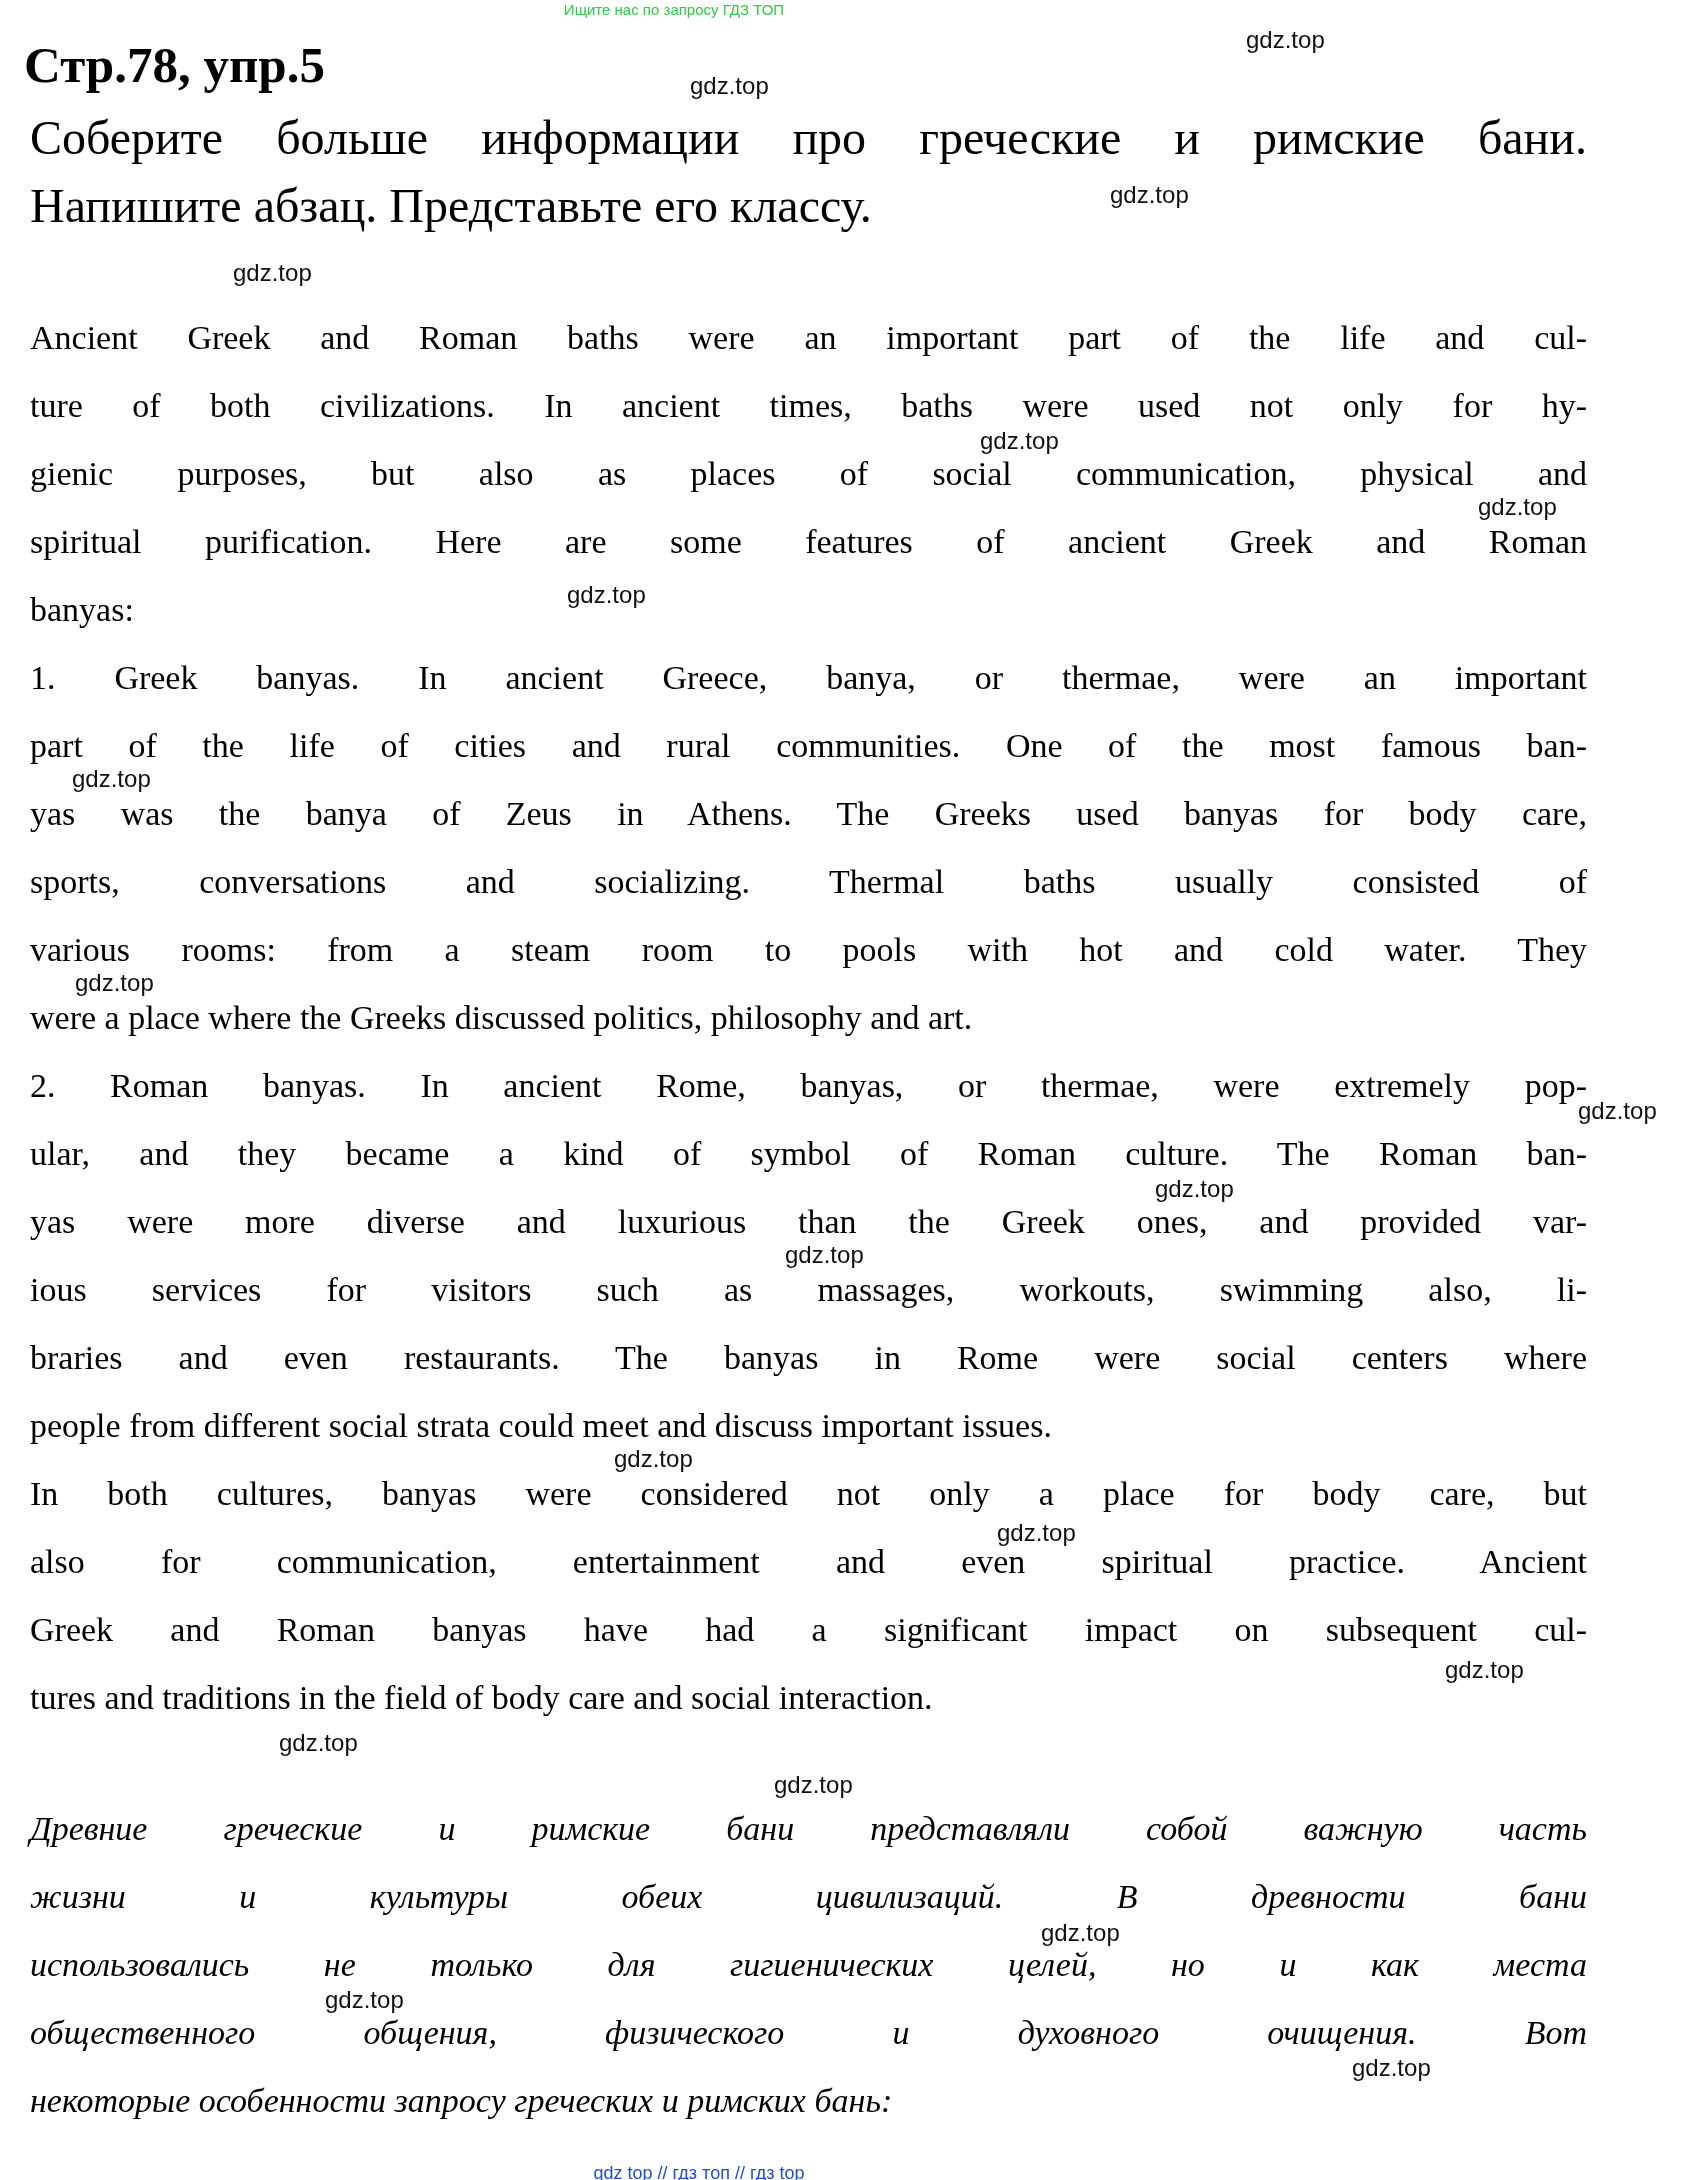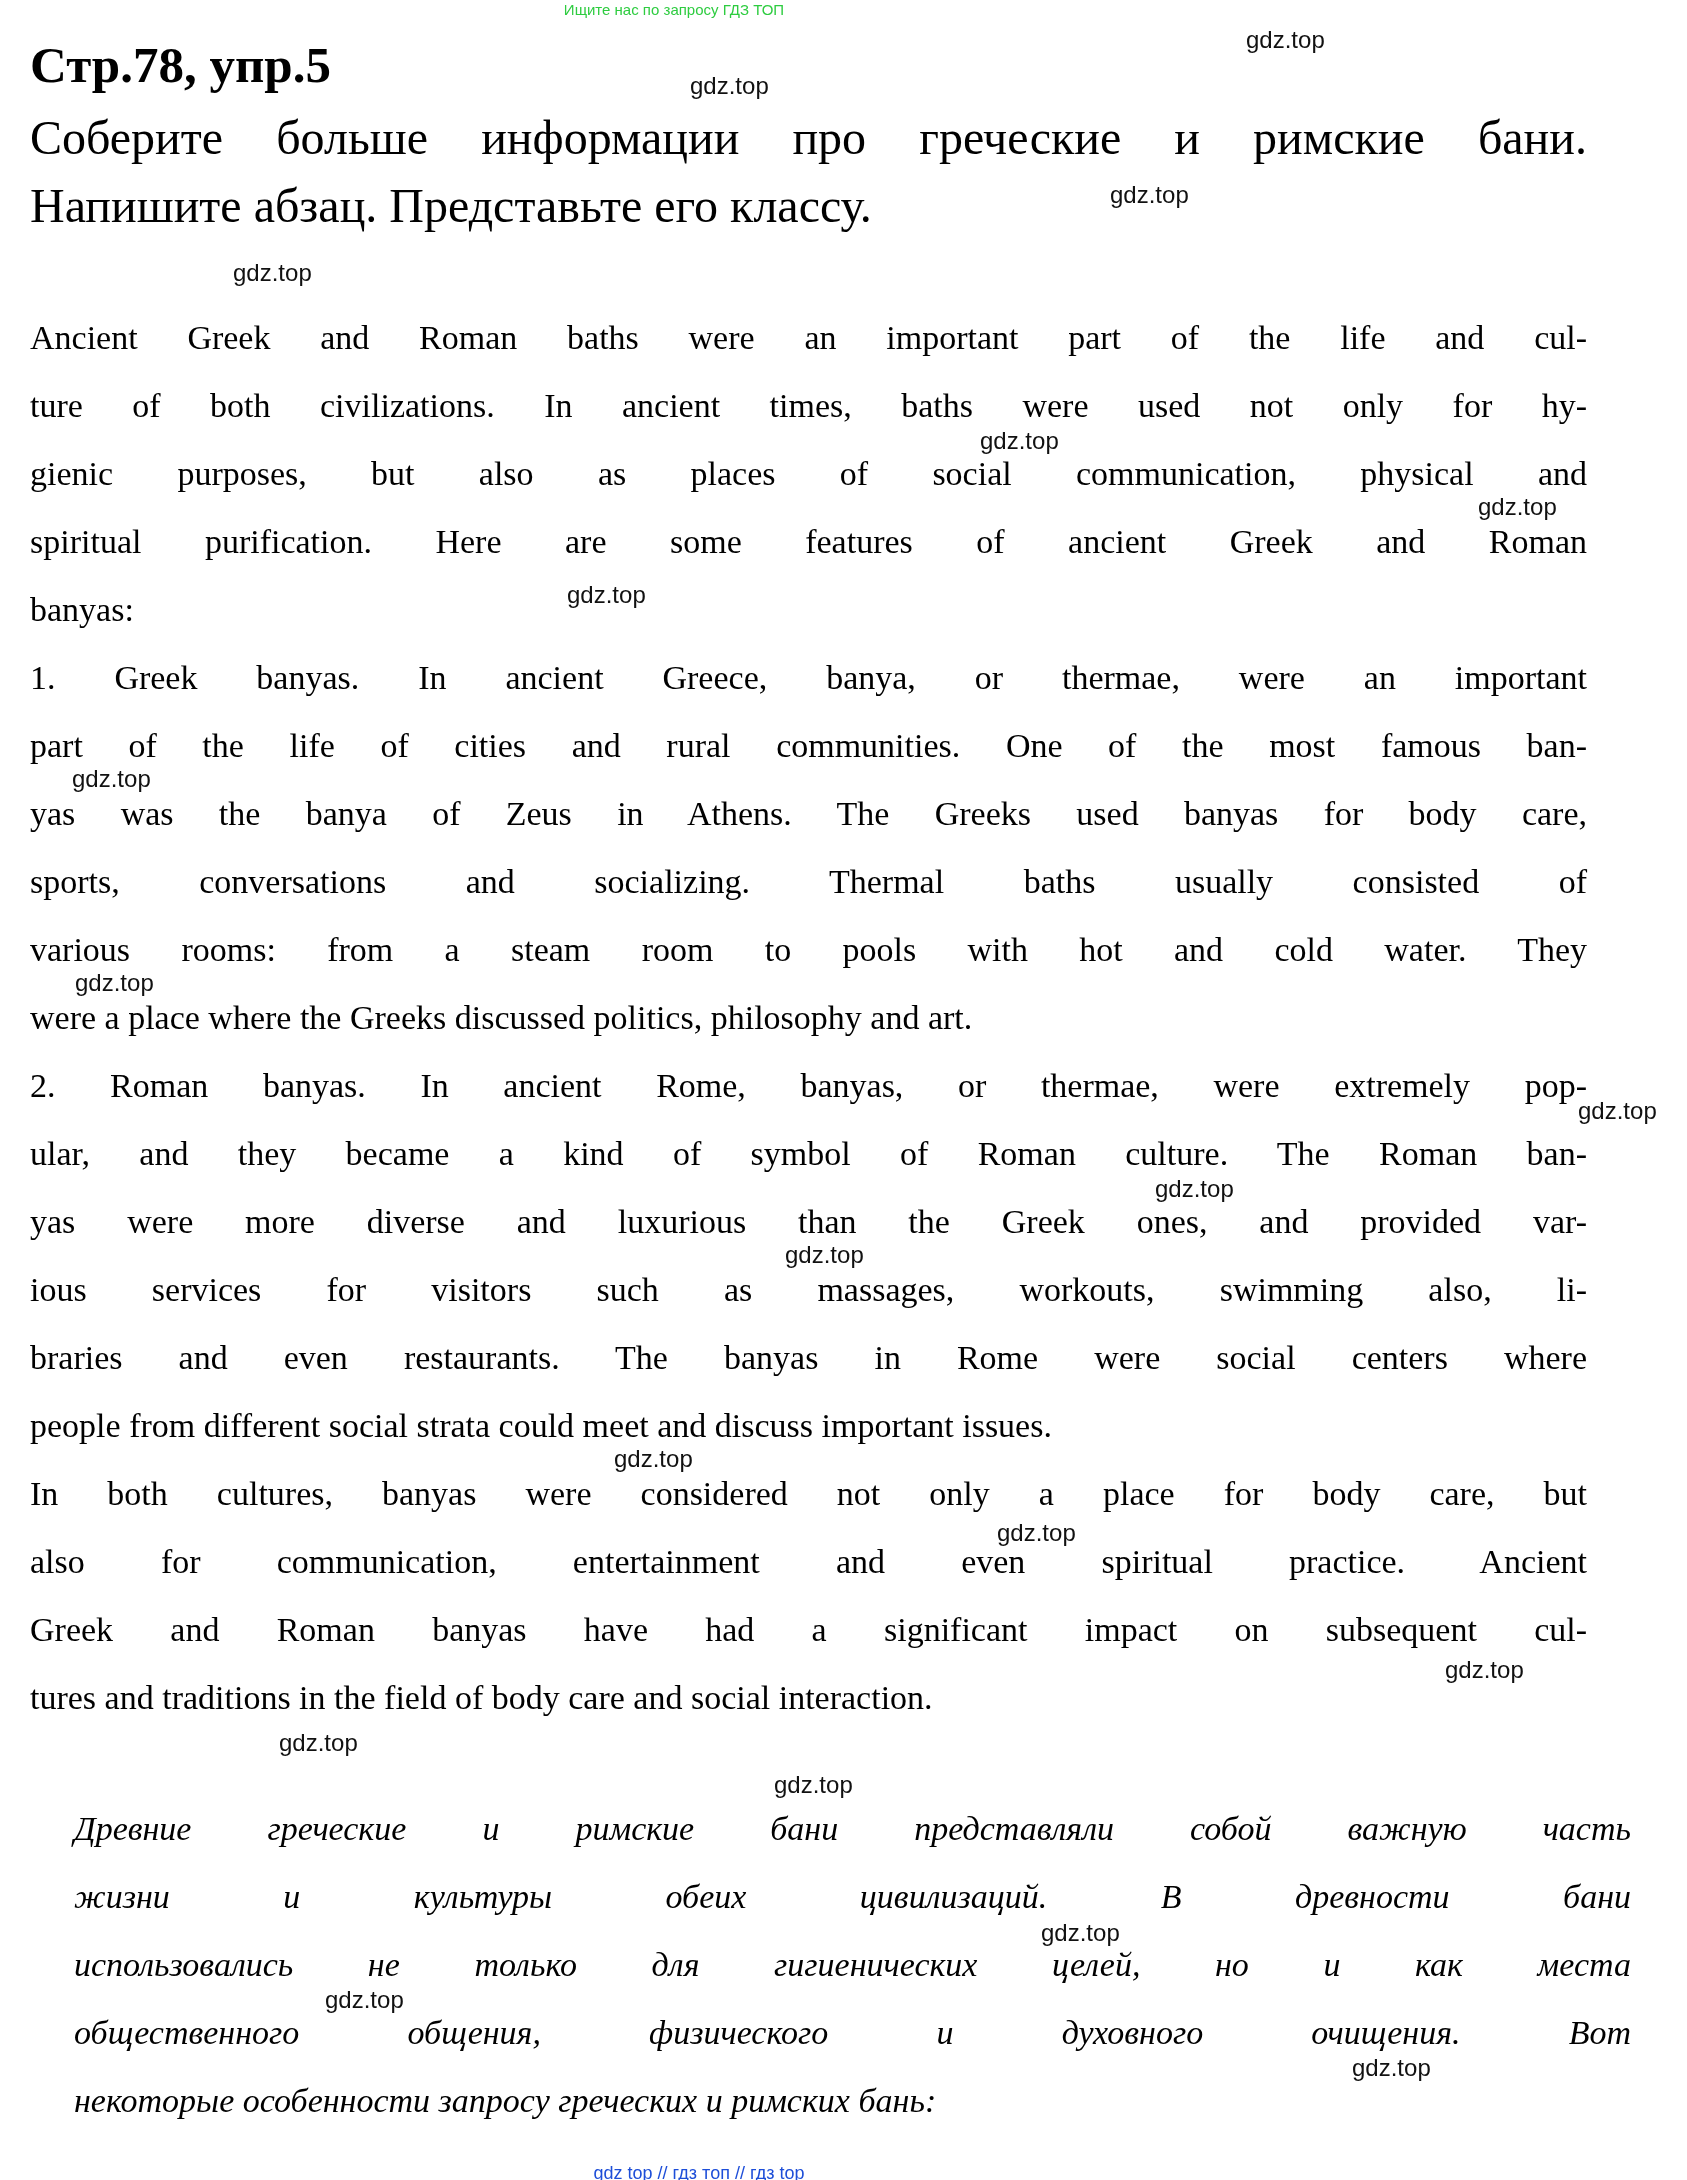--- a/index.html
+++ b/index.html
@@ -1,25 +1,25 @@
 <!DOCTYPE html>
 <html style="font-size:14px"><head>
 <meta charset="utf-8">
 <style>
   html, body { margin:0; padding:0; background:#ffffff; }
   body { width:1687px; height:2180px; position:relative; overflow:hidden; font-family:"Liberation Serif", serif; color:#000; }
   .top-banner { position:absolute; left:0; width:1348px; top:0; text-align:center; font-family:"Liberation Sans", sans-serif; font-size:15px; color:#2ecc40; line-height:19.3px; }
   .footer { position:absolute; left:0; width:1398px; top:2163px; text-align:center; font-family:"Liberation Sans", sans-serif; font-size:18px; color:#1d4ed8; }
-  .title { position:absolute; left:30px; top:35px; font-size:51px; font-weight:bold; line-height:61px; }
+  .title { position:absolute; left:24px; top:35px; font-size:51px; font-weight:bold; line-height:61px; }
   .block { position:absolute; left:30px; width:1557px; font-size:34px; line-height:68px; }
   .line { display:block; white-space:nowrap; text-align:justify; text-align-last:justify; height:68px; }
   .line.last { text-align-last:left; }
   .ru-task { top:104px; font-size:48px; }
   .en { top:304px; }
-  .ru-it { top:1795px; font-style:italic; line-height:68px;margin-left:44px; }
+  .ru-it { top:1795px; font-style:italic; line-height:68px; }
   .wm { position:absolute; font-family:"Liberation Sans", sans-serif; font-size:24px; color:#111; line-height:28px; white-space:nowrap; }
 </style>
 </head>
 <body>
 
 <div class="top-banner">Ищите нас по запросу ГДЗ ТОП</div>
 
 <div class="title">Стр.78, упр.5</div>
 
 <div class="block ru-task">

